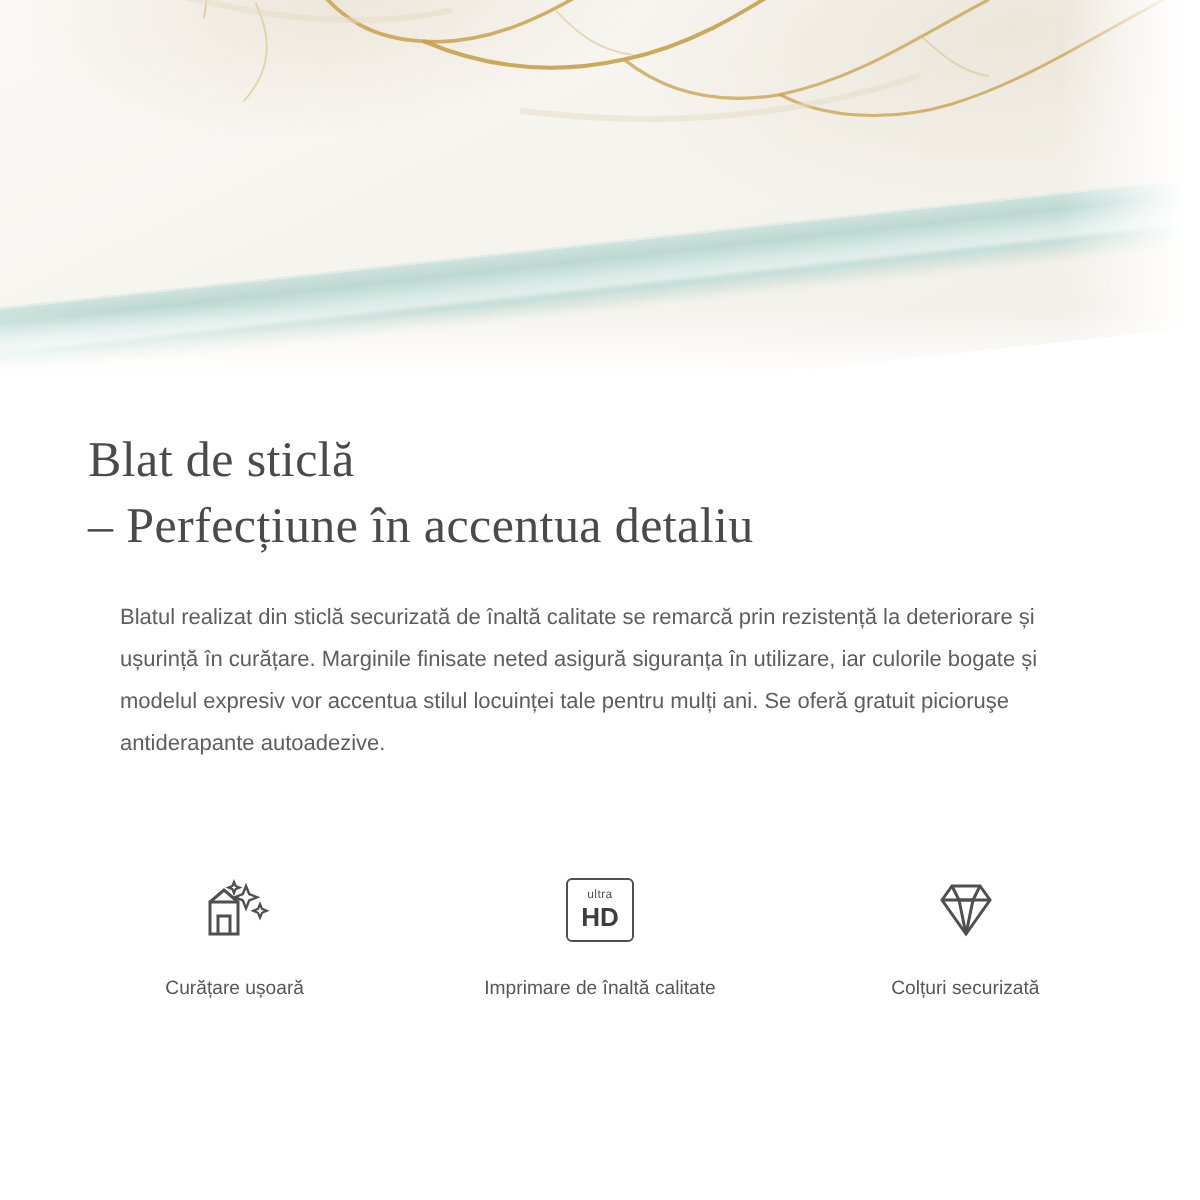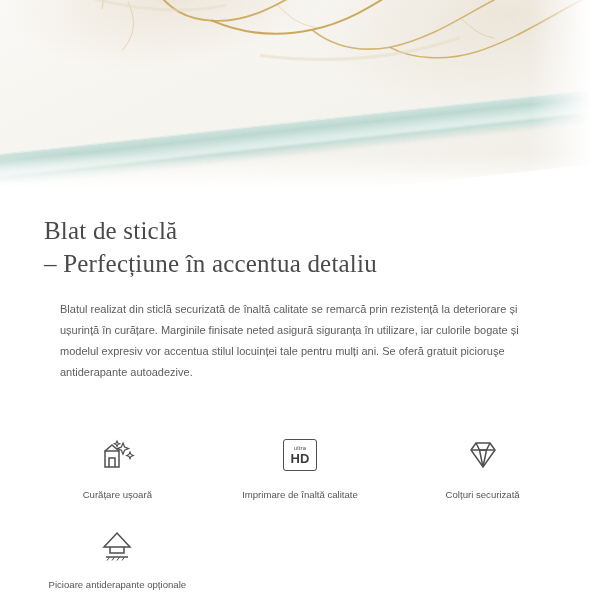--- a/index.html
+++ b/index.html
@@ -240,30 +240,16 @@
           <path d="M8 12 L13 5 L27 5 L32 12 L20 29 Z"></path>
           <path d="M8 12 L32 12"></path>
           <path d="M13 5 L16.5 12 L20 29"></path>
           <path d="M27 5 L23.5 12 L20 29"></path>
           <path d="M16.5 12 L23.5 12"></path>
         </svg>
       </div>
       <div class="feature-label">Colțuri securizată</div>
     </div>
 
-    <div class="feature">
-      <div class="feature-icon">
-        <svg width="42" height="36" viewBox="0 0 42 36" fill="none" stroke="#4f4f4f" stroke-width="1.5">
-          <path d="M8 20 L21 6 L34 20 Z"></path>
-          <path d="M14 20 L14 26 L28 26 L28 20"></path>
-          <path d="M10 30 L32 30"></path>
-          <path d="M11 33.5 L13.5 30" stroke-width="1"></path>
-          <path d="M16 33.5 L18.5 30" stroke-width="1"></path>
-          <path d="M21 33.5 L23.5 30" stroke-width="1"></path>
-          <path d="M26 33.5 L28.5 30" stroke-width="1"></path>
-        </svg>
-      </div>
-      <div class="feature-label">Picioare antiderapante opționale</div>
-    </div>
 
 
   </div>
 </div>
 
 </body></html>

